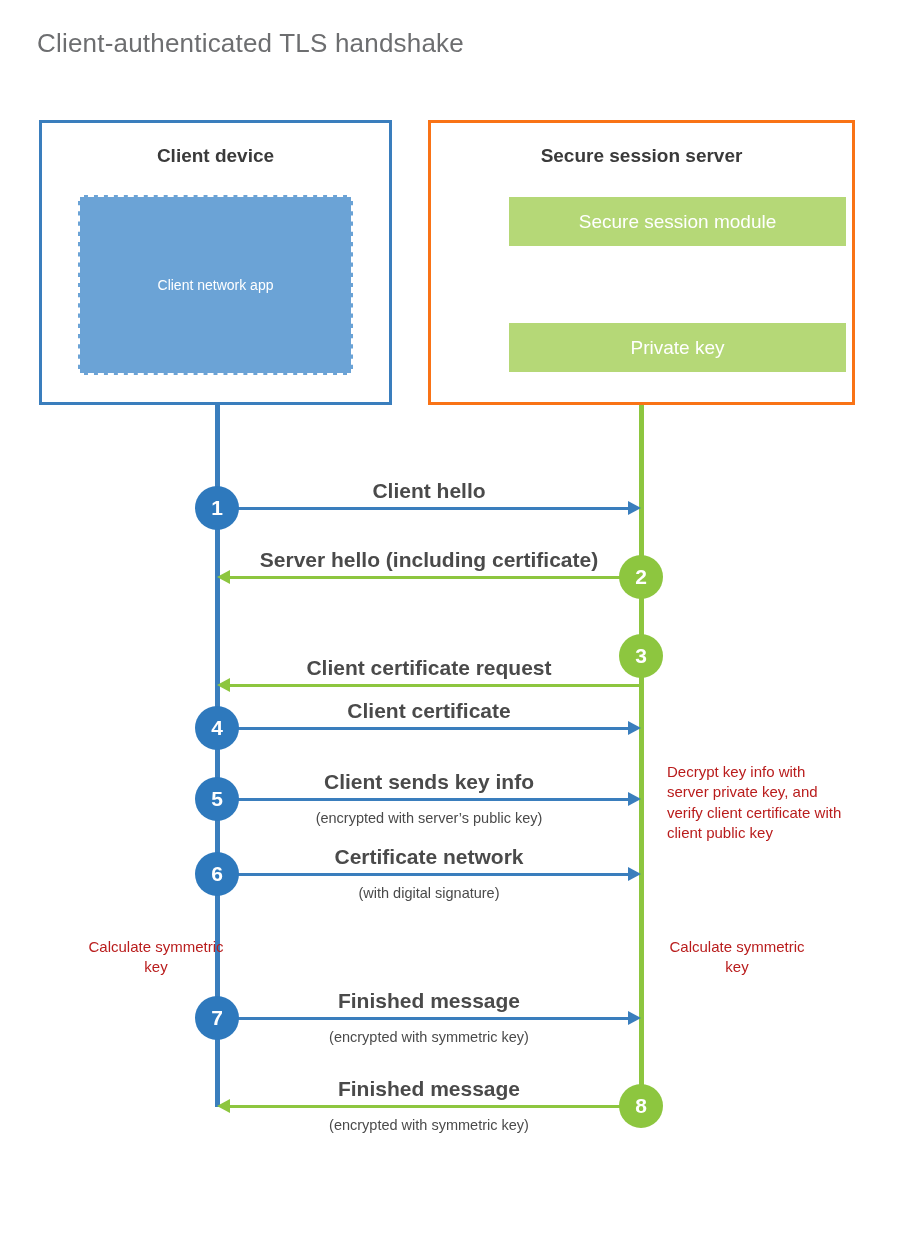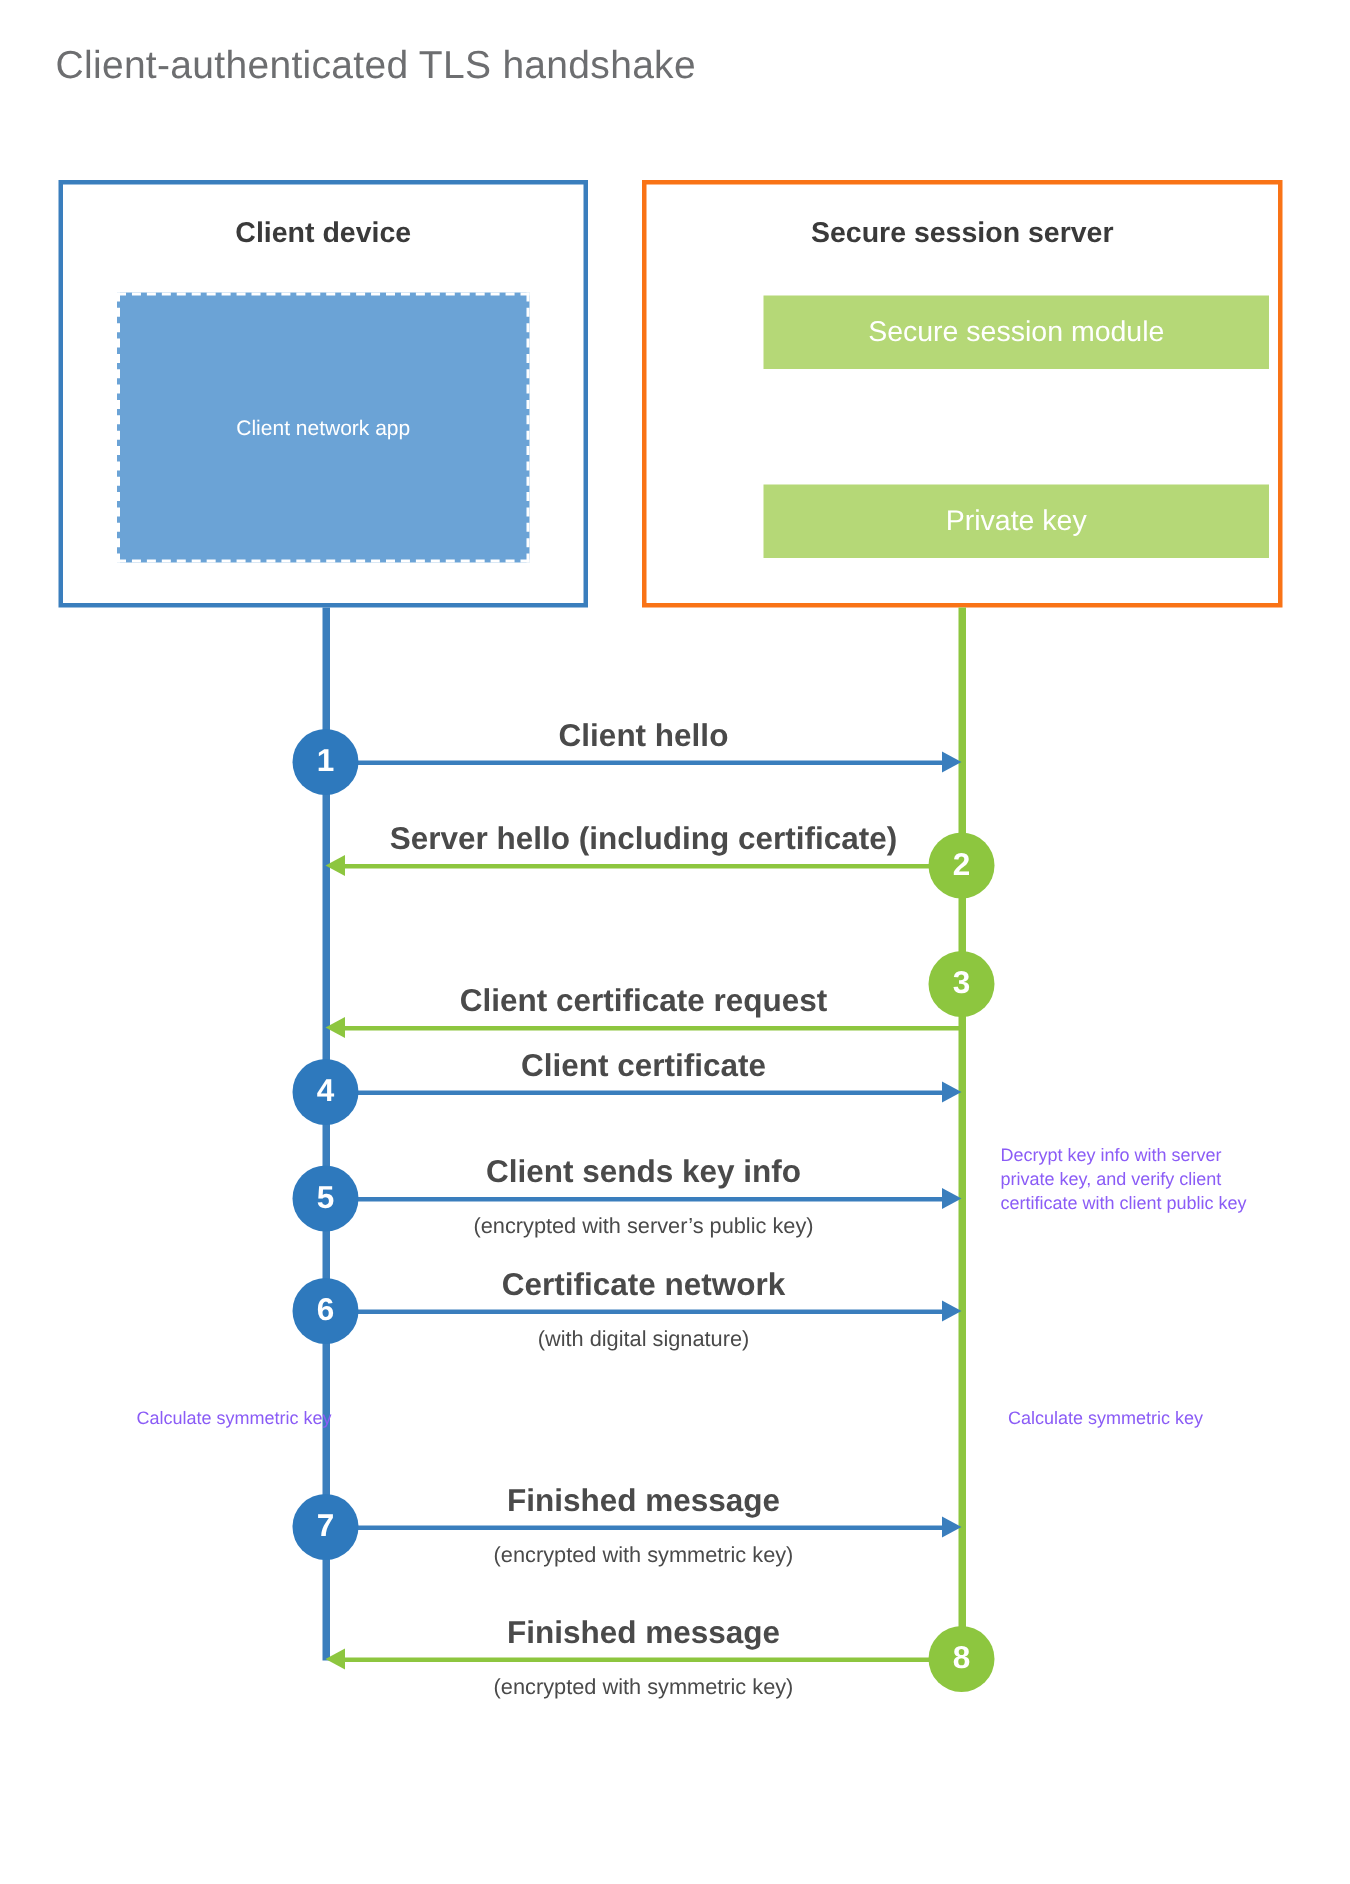--- a/index.html
+++ b/index.html
@@ -169,23 +169,23 @@
     display: flex;
     align-items: center;
     justify-content: center;
   }
   .step-circle.client-side { background: #2e79bd; }
   .step-circle.server-side { background: #8dc63f; }
 
   
   .side-note {
     position: absolute;
-    font-size: 12px;
+    font-size: 15px;
     line-height: 1.35;
-    color: #8b5cf6;
+    color: #b91c1c;
   }
   #note-decrypt {
     left: 667px;
     top: 762px;
     width: 175px;
   }
   #note-calc-client {
     left: 86px;
     top: 937px;
     width: 140px;

